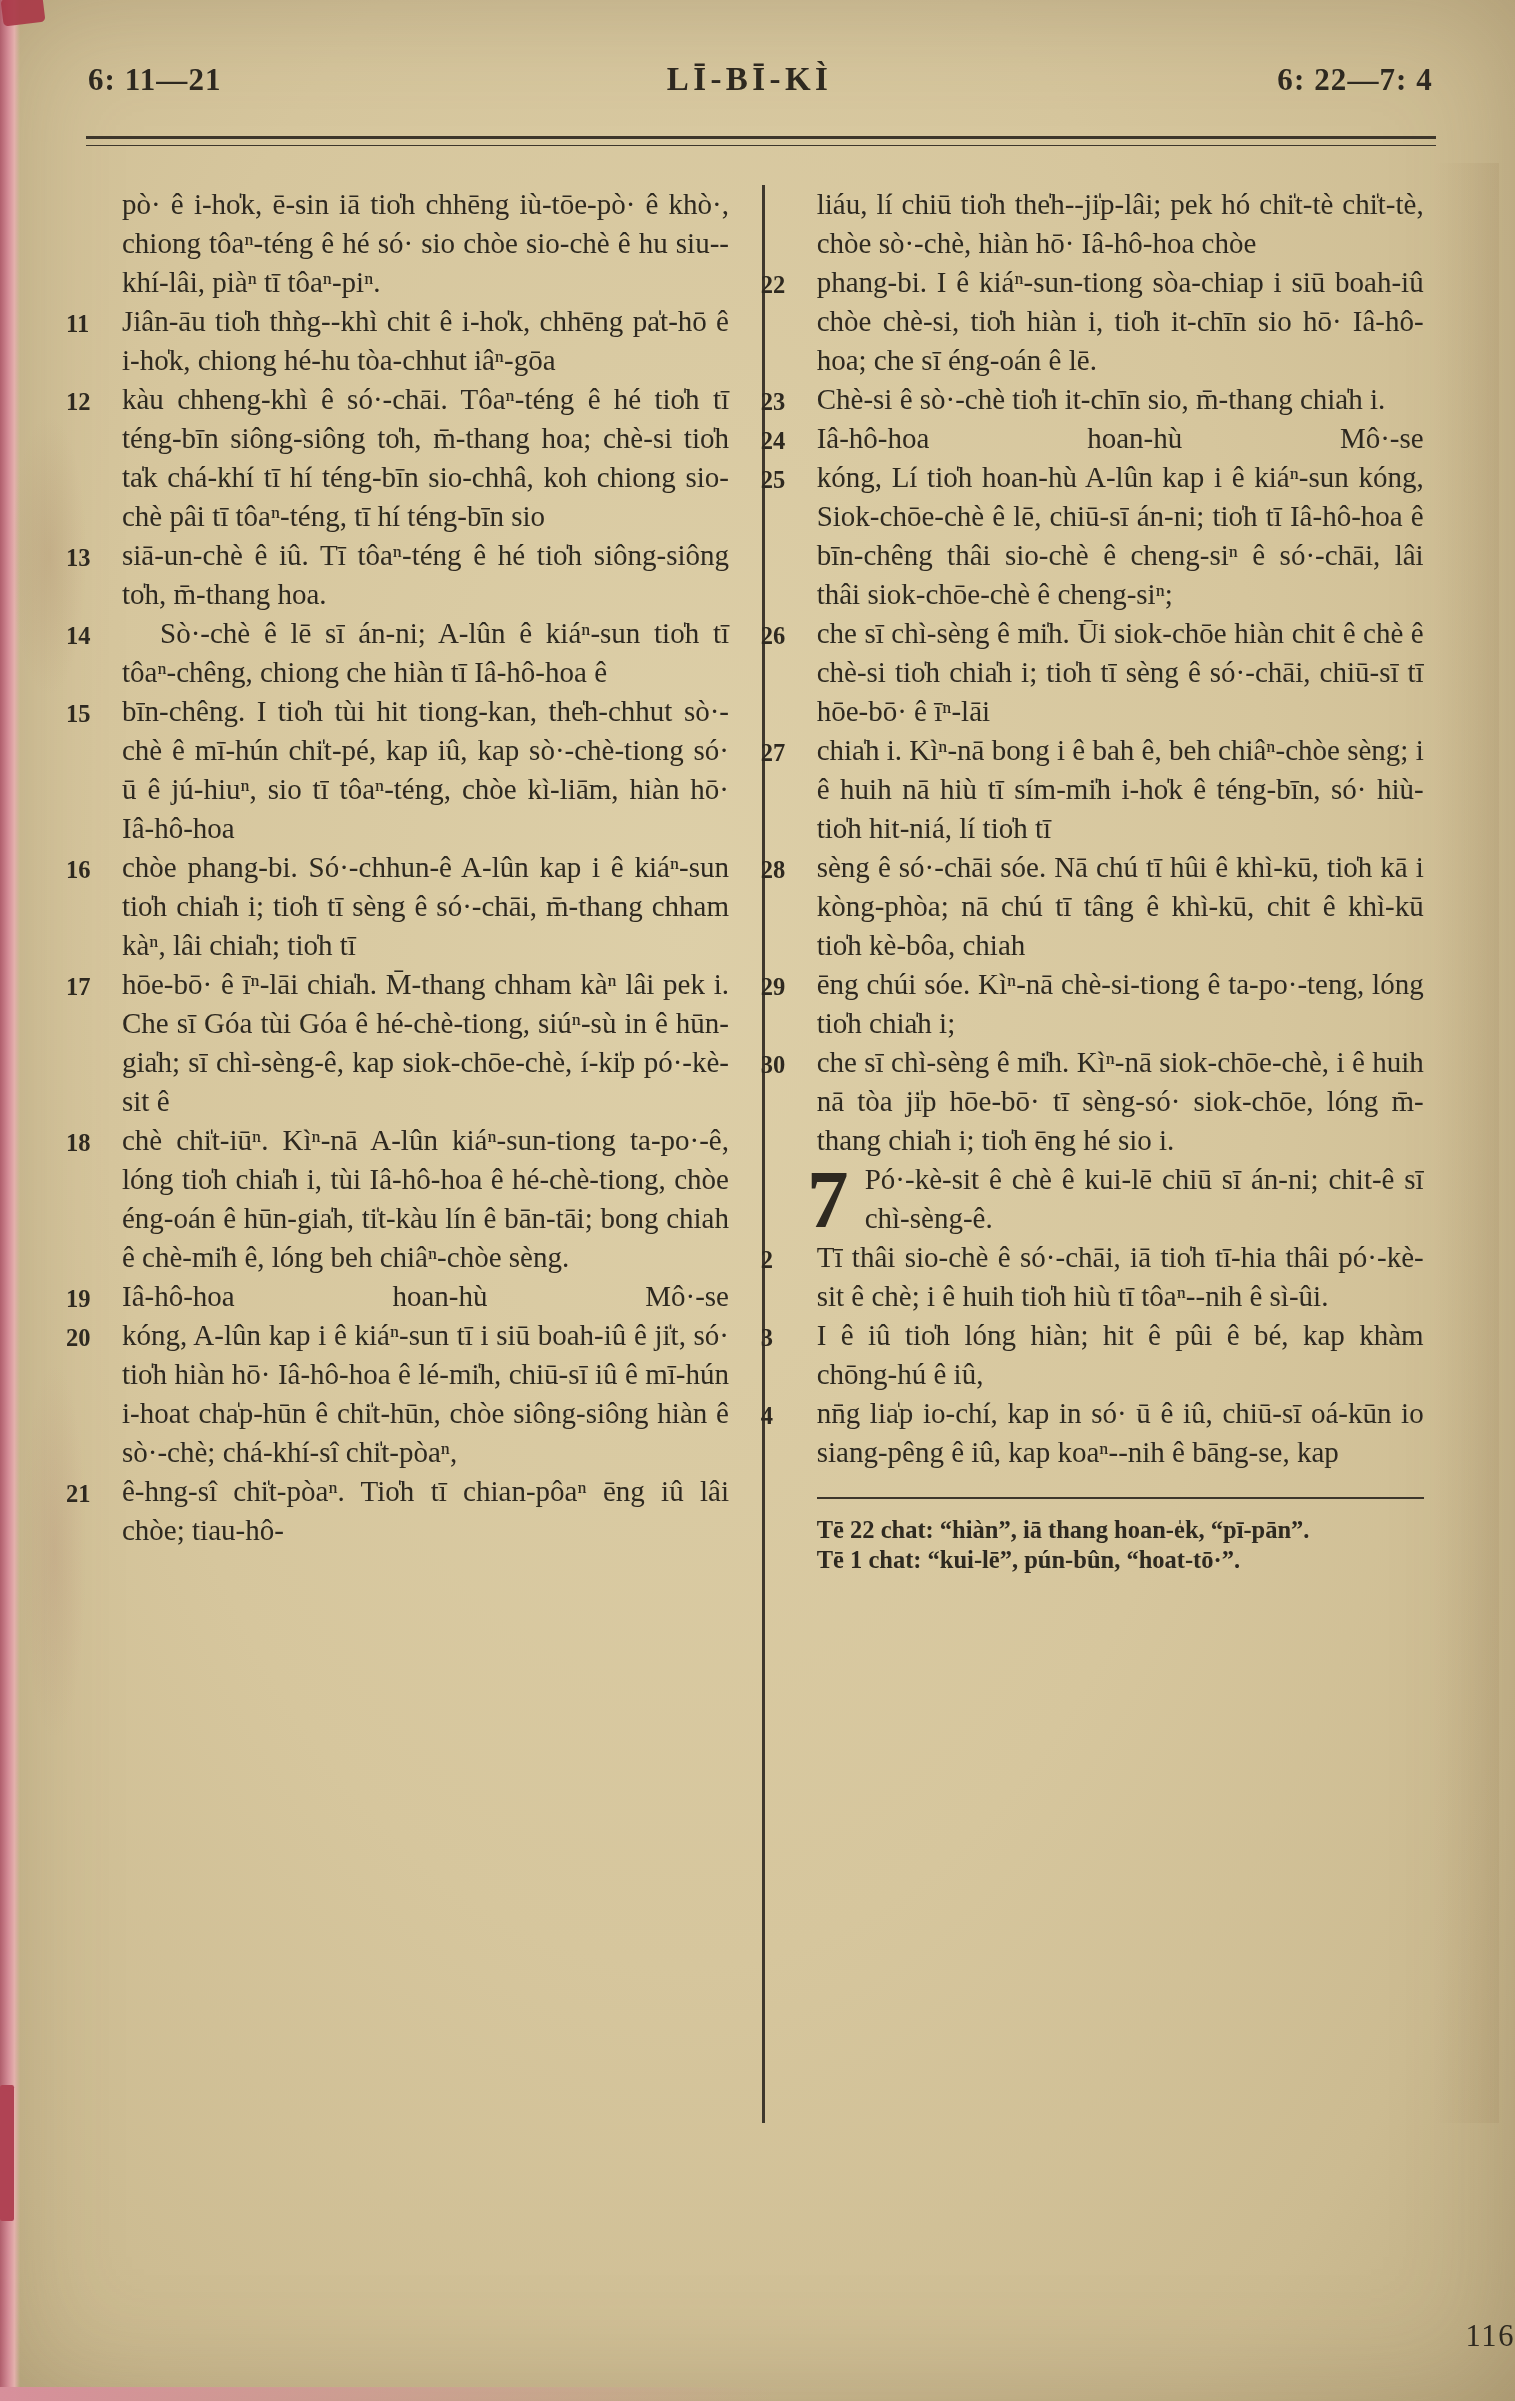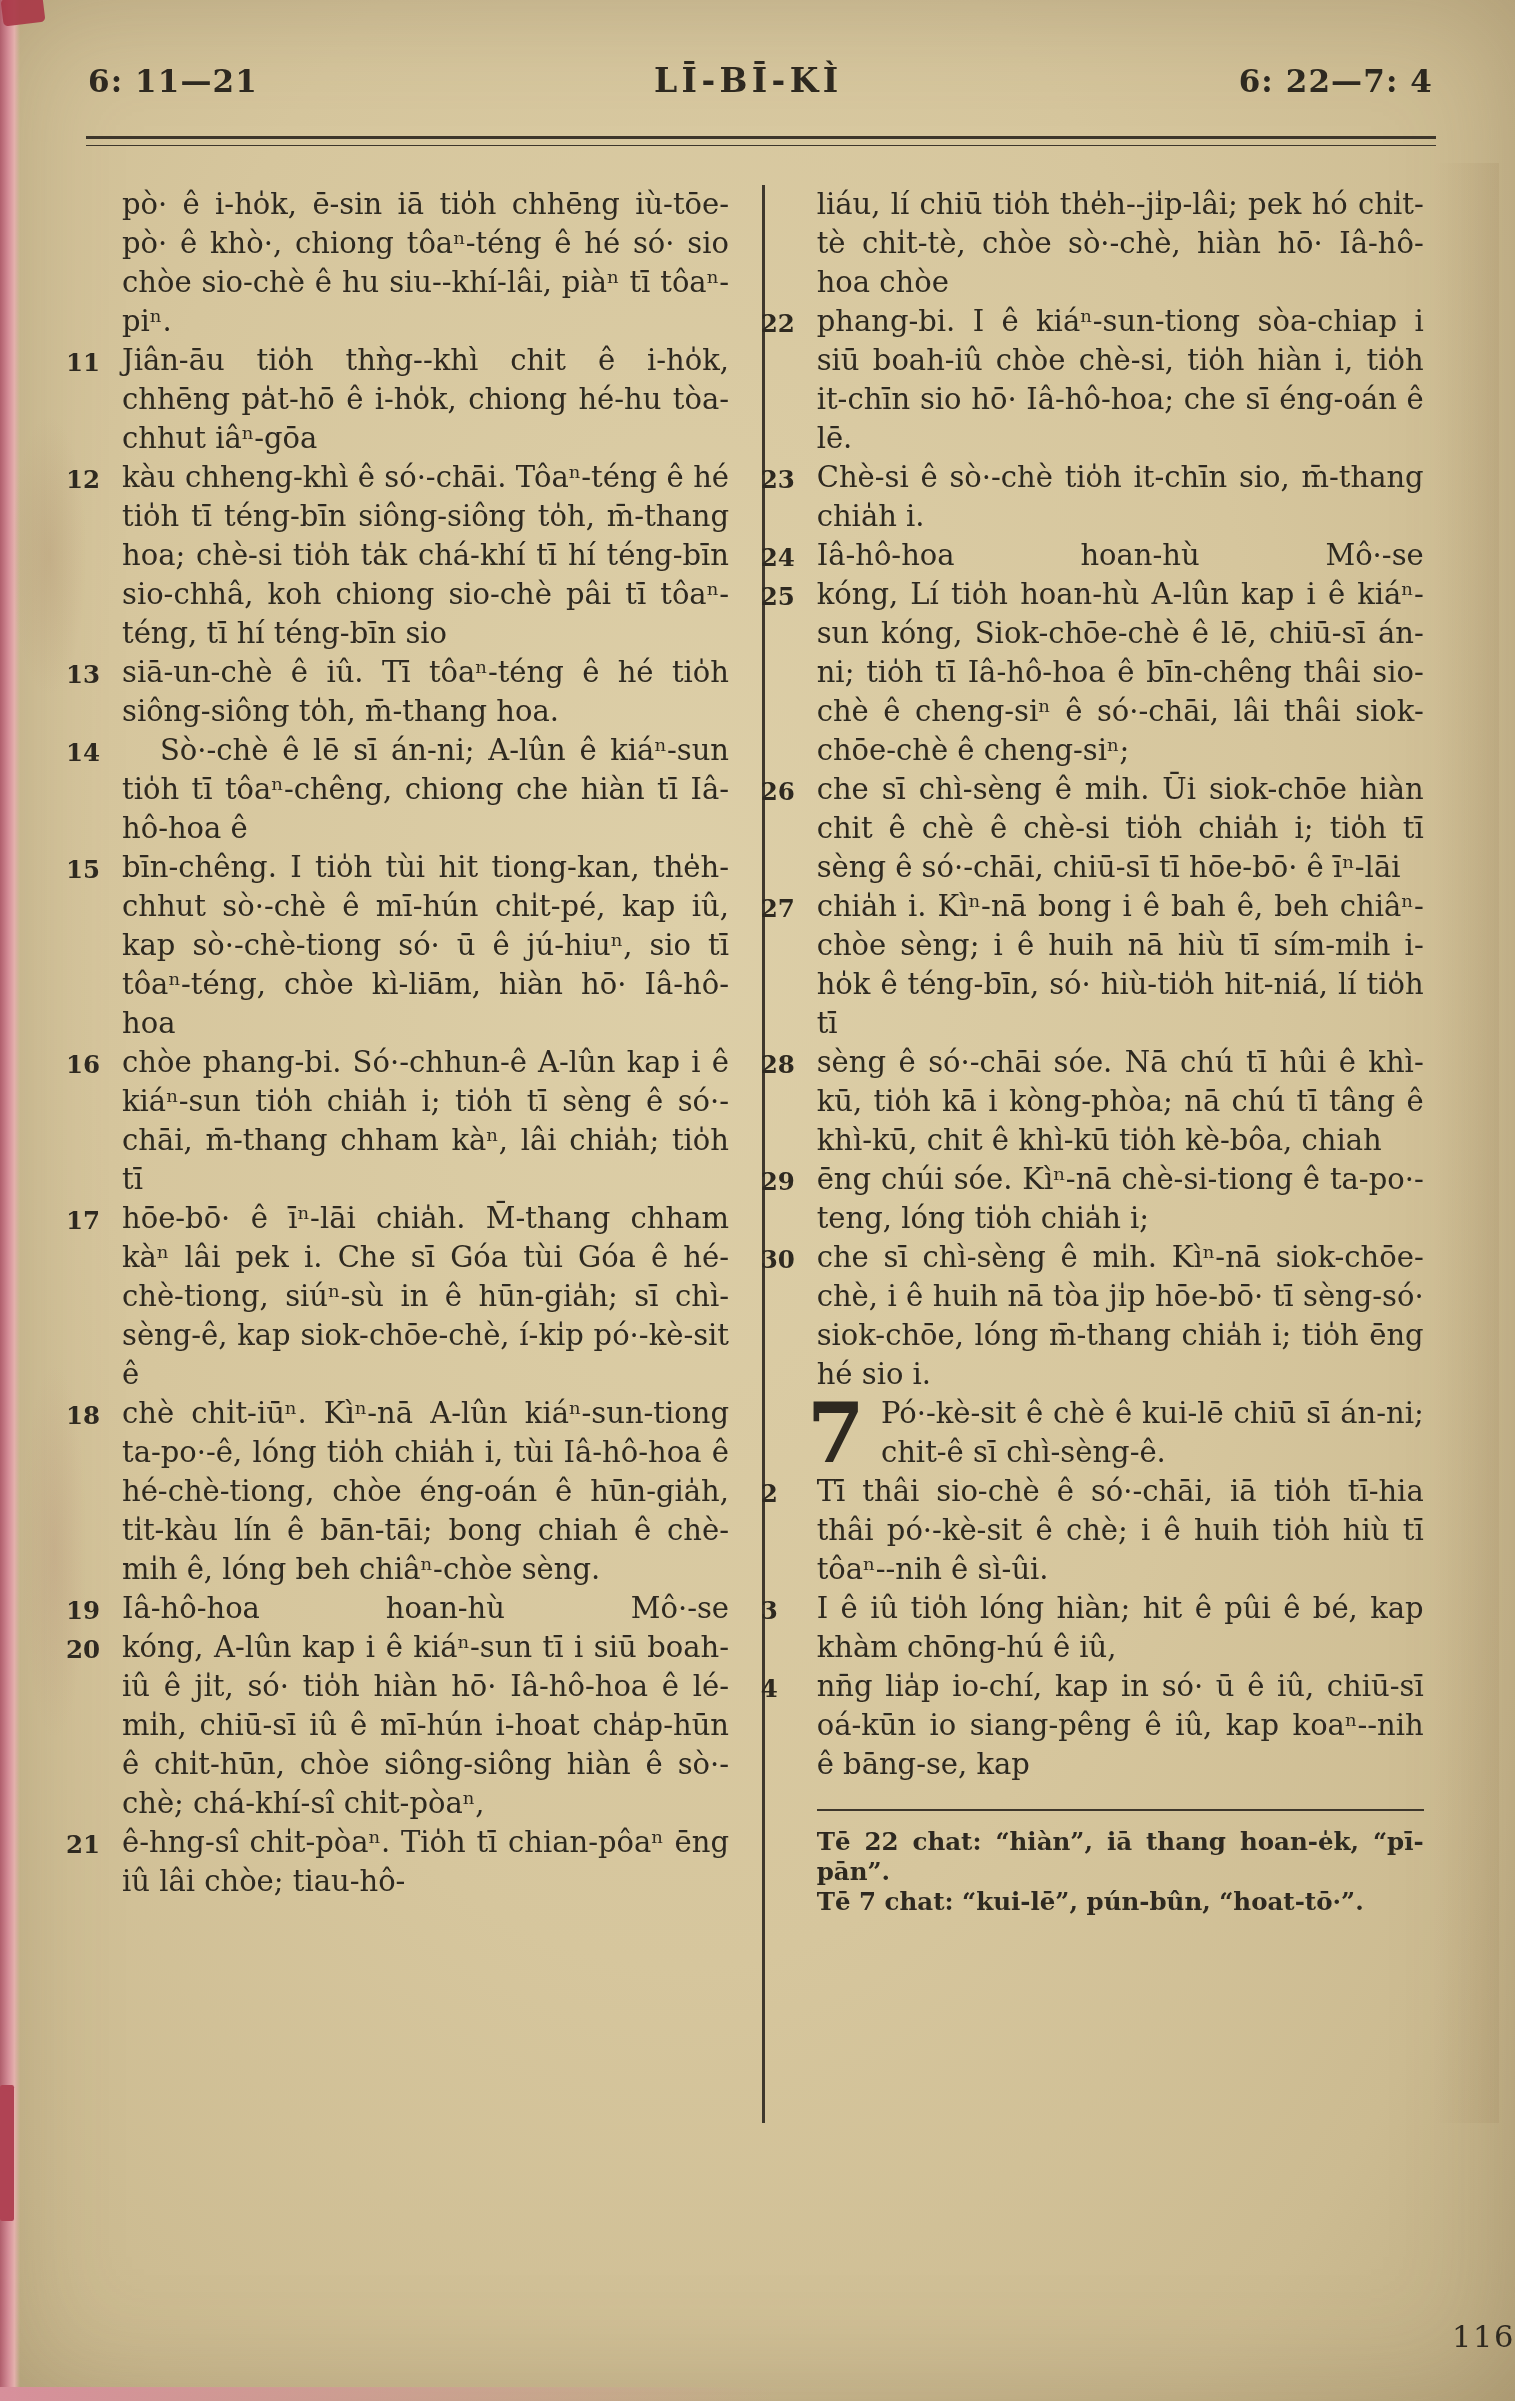--- a/index.html
+++ b/index.html
@@ -6,20 +6,21 @@
   html,body { width:1515px; height:2401px; }
   body {
     font-family:"DejaVu Serif", serif;
     color:#2e2920;
     background:#b9a87f;
   }
   .page {
     position:relative; width:1515px; height:2401px; overflow:hidden;
     background: radial-gradient(ellipse at 45% 38%, #ddcfa8 0%, #d6c69d 50%, #ccbb91 82%, #c0af85 100%);
     box-shadow: inset 0 0 120px rgba(92,72,42,.28);
+    font-family: Liberation Serif, serif;
   }
   
   .edge-left {
     position:absolute; left:0; top:0; width:19.6px; height:100%;
     background: linear-gradient(90deg, #b05e6c 0%, #d48d97 42%, #e3b0ac 72%, rgba(227,176,172,0) 100%);
   }
   .edge-mark-top { position:absolute; left:2.2px; top:-3.3px; width:42px; height:27px; background:#a93646; transform:rotate(-7deg); border-radius:4.4px; opacity:.9; }
   .edge-mark-mid { position:absolute; left:0; top:2085px; width:14px; height:136px; background:#b04354; border-radius:2.2px; }
   .edge-bottom { position:absolute; left:0; bottom:0; width:817px; height:14px; background:linear-gradient(90deg,#d7909b 0%, rgba(215,144,155,0) 95%); }
   .stain { position:absolute; pointer-events:none; border-radius:50%; }
@@ -149,21 +150,21 @@
   <p class="verse"><span class="vnum">3</span><span class="vtext">I ê iû tio̍h lóng hiàn; hit ê pûi ê bé, kap khàm chōng-hú ê iû,</span></p>
 
   <p class="verse"><span class="vnum">4</span><span class="vtext">nn̄g lia̍p io-chí, kap in só· ū ê iû, chiū-sī oá-kūn io siang-pêng ê iû, kap koaⁿ--nih ê bāng-se, kap</span></p>
 </div>
 
       <div class="footnotes">
         <hr class="footnote-rule">
         <div>
   <p class="footnote-line">Tē 22 chat: “hiàn”, iā thang hoan-e̍k, “pī-pān”.</p>
 
-  <p class="footnote-line">Tē 7 chat: “kui-lē”, pún-bûn, “hoat-tō·”.</p>
+  <p class="footnote-line">Tē 1 chat: “kui-lē”, pún-bûn, “hoat-tō·”.</p>
 </div>
       </div>
     </div>
 
   </div>
 
   <div class="page-number">116</div>
 
 </div>
 

